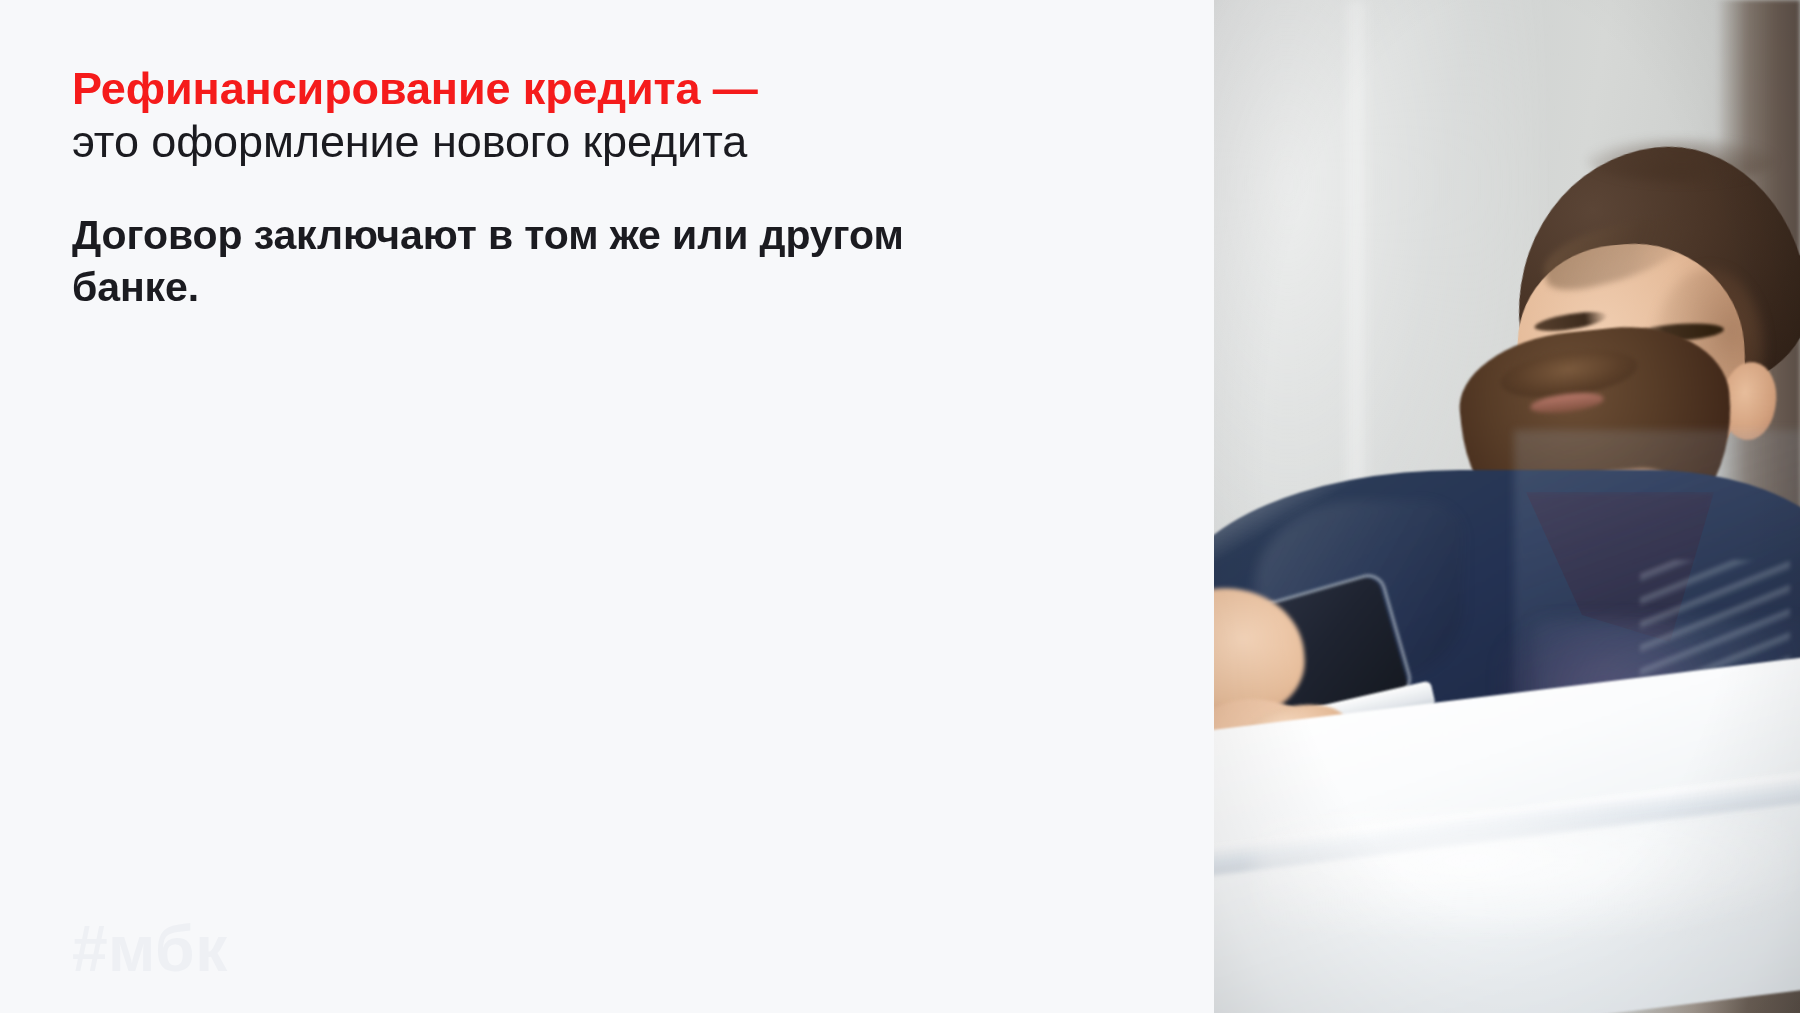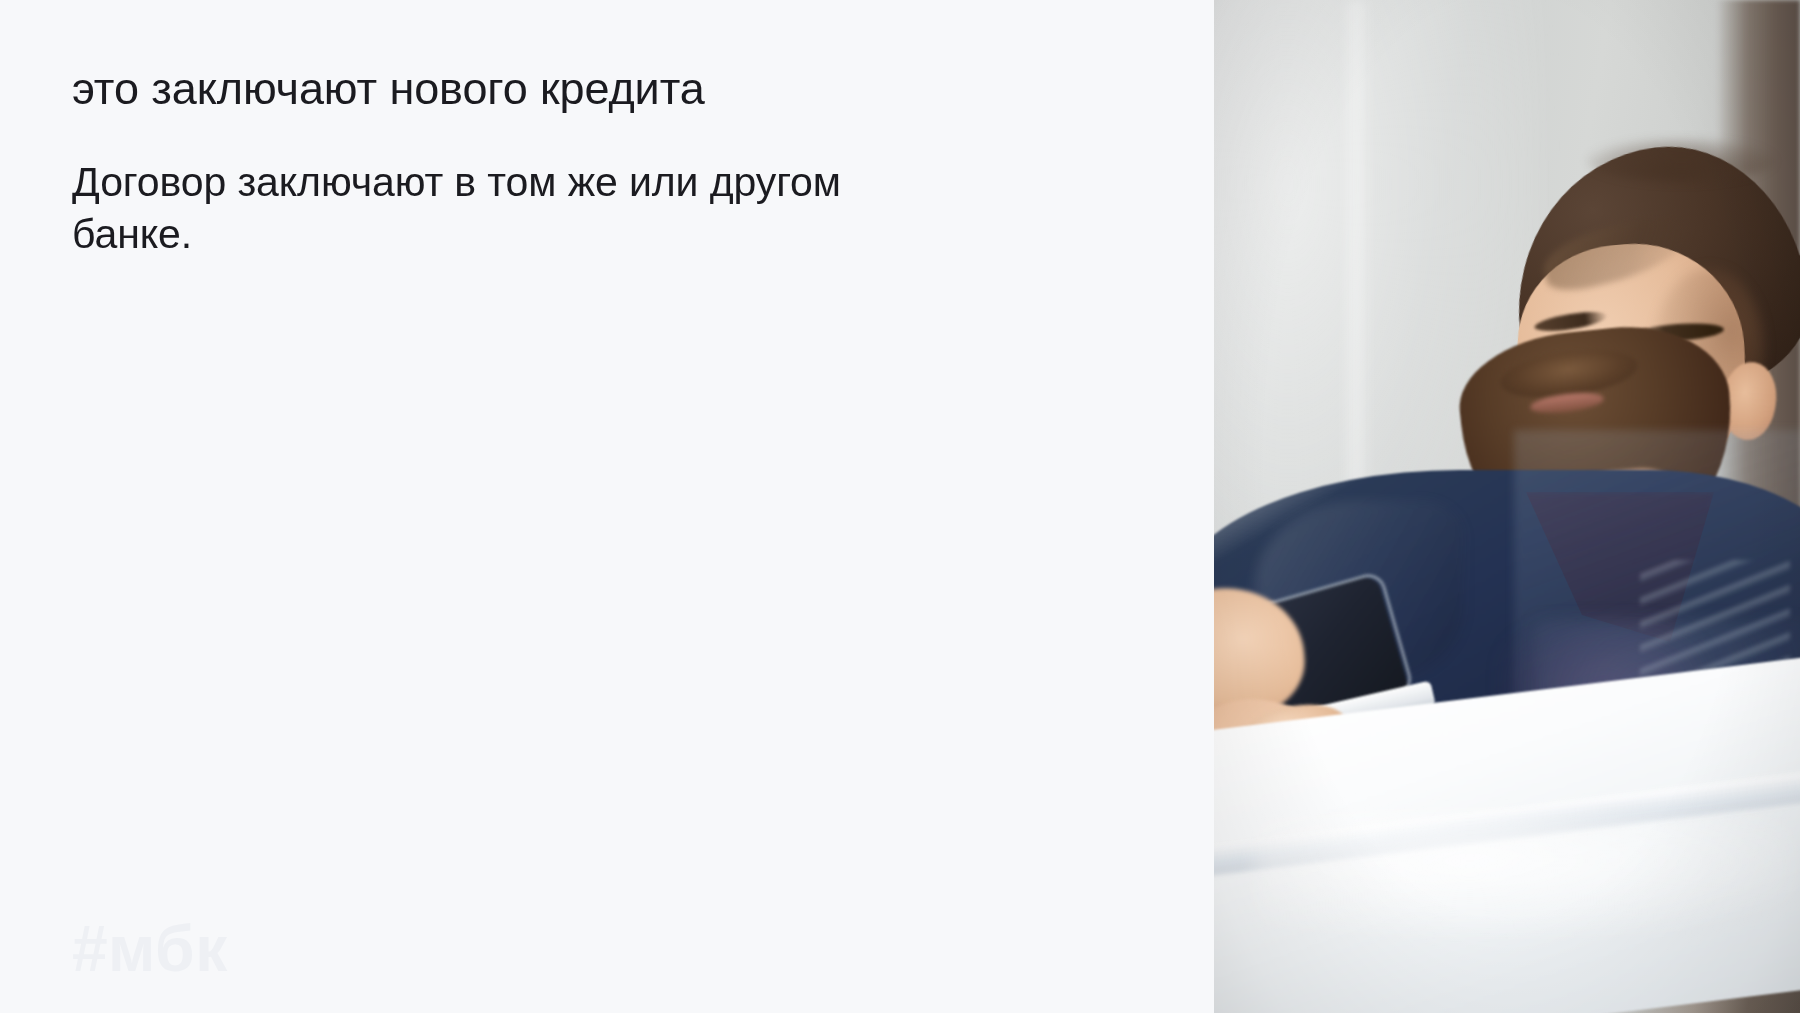--- a/index.html
+++ b/index.html
@@ -49,21 +49,21 @@
   }
   .headline .line {
     display: block;
   }
 
   .subcopy {
     margin: 0;
     padding-top: 42px;
     font-size: 41px;
     line-height: 1.26;
-    font-weight: 400;
+    font-weight: 700;
     color: #1b1b20;
     letter-spacing: -0.1px;
     max-width: 880px;
   }
   .subcopy .line {
     display: block;
   }
 
   
   .watermark {
@@ -618,21 +618,22 @@
   }
 </style>
 </head>
 <body>
 
 <div class="slide">
 
   <div class="text-pane">
 
     <h1 class="headline">
-      <span class="line">это заключают нового кредита</span>
+      <span class="line accent">Рефинансирование кредита —</span>
+      <span class="line">это оформление нового кредита</span>
     </h1>
 
     <p class="subcopy">
       <span class="line">Договор заключают в том же или другом</span>
       <span class="line">банке.</span>
     </p>
 
     <div class="watermark">#мбк</div>
   </div>
 

